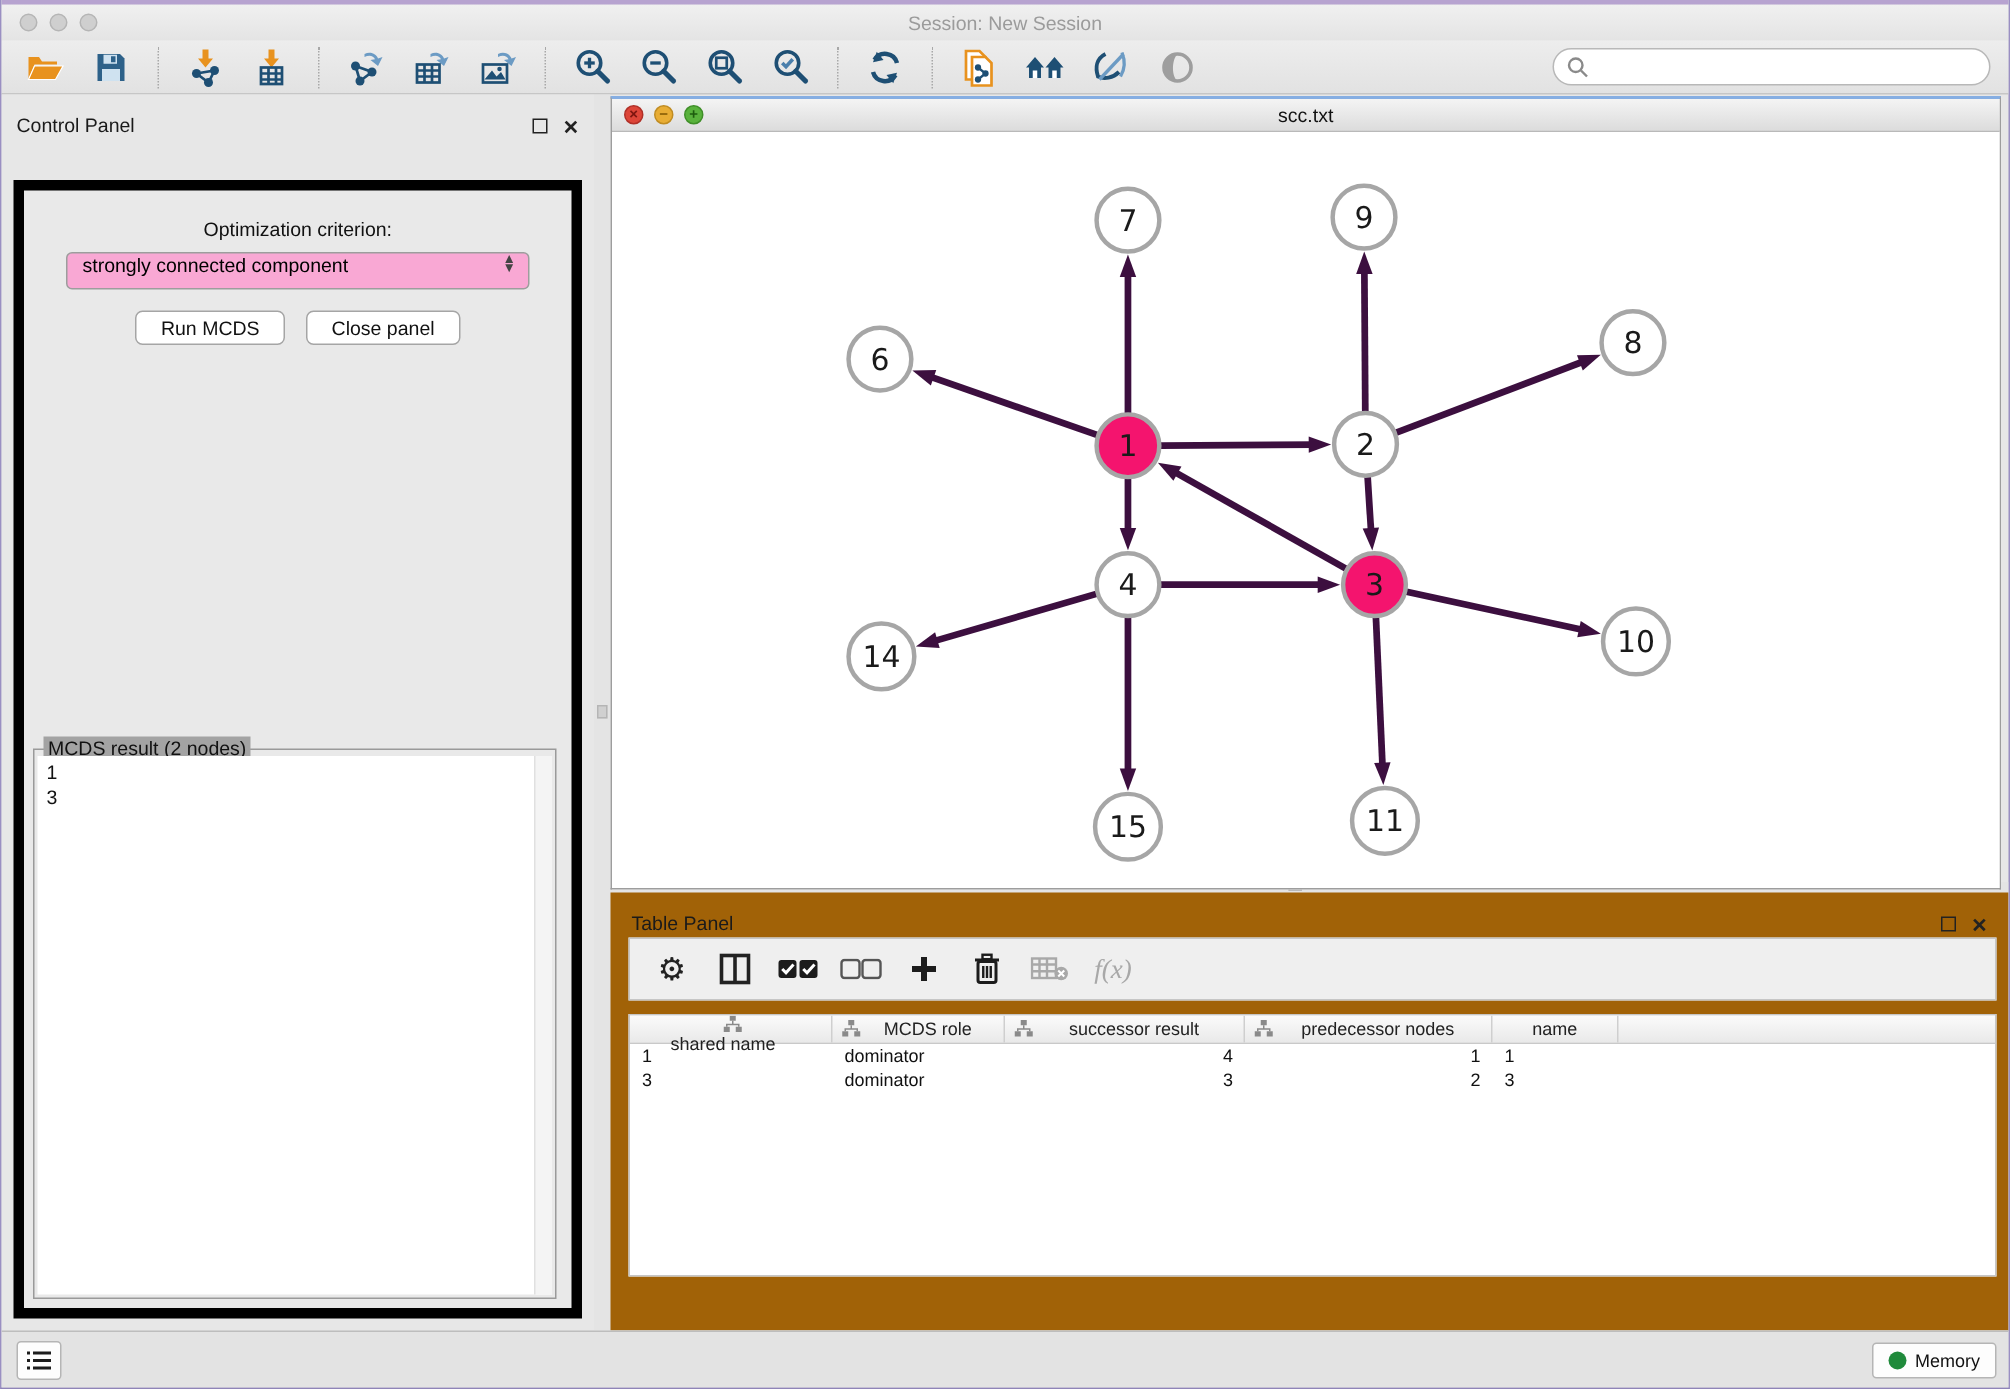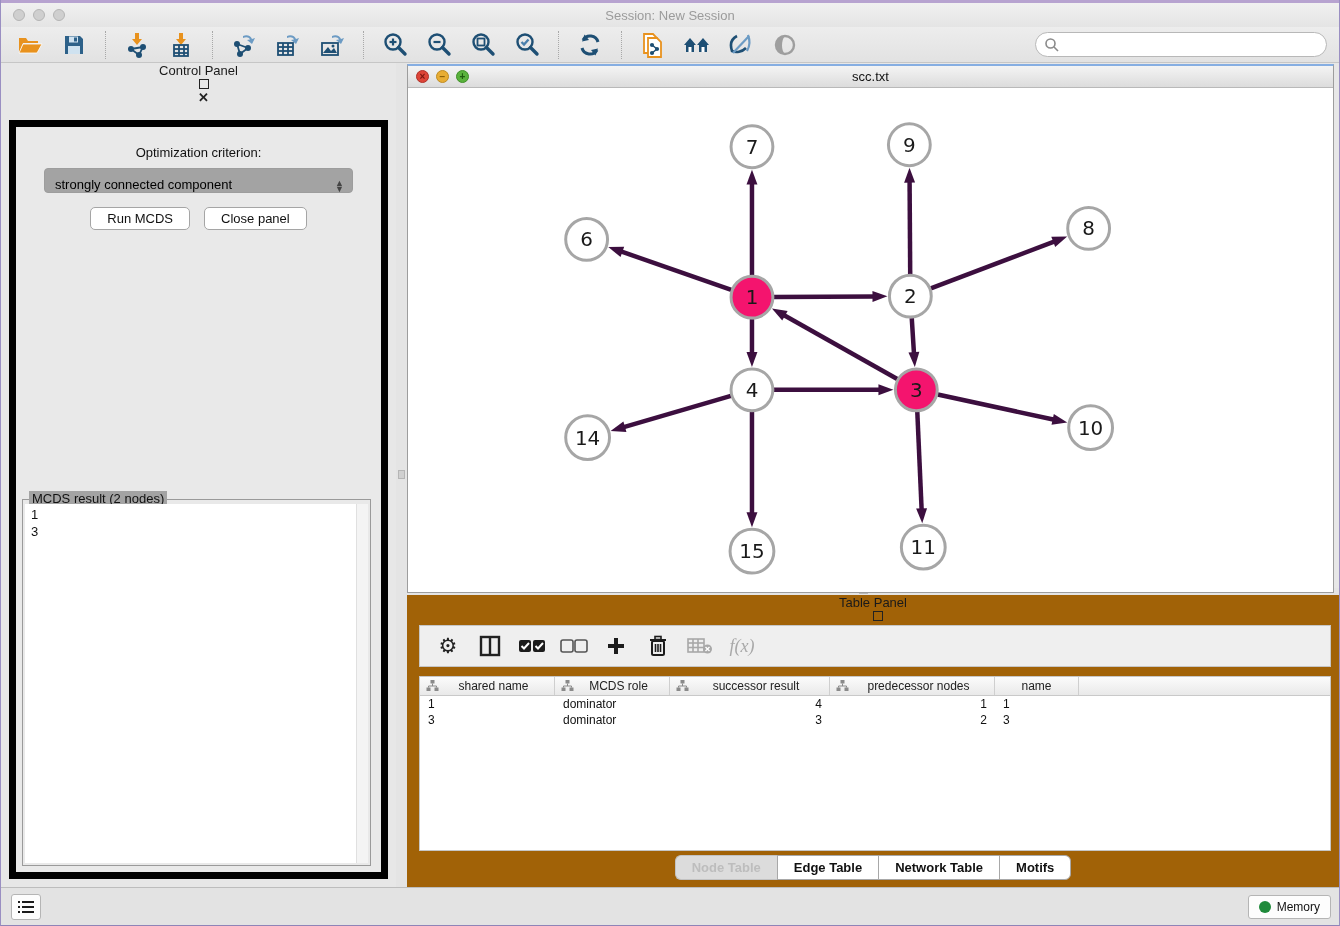--- a/index.html
+++ b/index.html
@@ -26,36 +26,36 @@
     background:linear-gradient(#ededed,#e2e2e2); border-bottom:1px solid #c6c6c6;
     display:flex; align-items:center; padding-left:12px; gap:10px; }
   .tbtn { width:34px; height:30px; display:flex; align-items:center; justify-content:center; cursor:pointer; }
   .tsep { width:1px; height:28px; border-left:1px dotted #a8a8a8; margin:0 4px; }
   #search-wrap { position:absolute; right:12px; top:5px; width:292px; height:25px;
     background:#fff; border:1px solid #b8b8b8; border-radius:13px;
     display:flex; align-items:center; padding-left:8px; }
   #search-wrap input { border:none; outline:none; flex:1; font-size:13px; background:transparent; }
   
   #control-panel { position:absolute; left:0; top:63px; width:395px; bottom:38px; background:#e7e7e7; }
-  .panel-head { height:28px; display:flex; align-items:center; padding:0 10px;flex-direction:column; }
+  .panel-head { height:28px; display:flex; align-items:flex-end; padding:0 10px; }
   .panel-head .ptitle { font-size:13px; color:#1a1a1a; }
   .panel-head .spacer { flex:1; }
   .winbtn { font-size:13px; color:#222; margin-left:10px; cursor:pointer; line-height:1; }
   .float-box { width:10px; height:10px; border:1.5px solid #222; display:inline-block; }
   #cp-tabs { display:flex; justify-content:center; margin-top:4px; }
   .cp-tab { font-size:13px; font-weight:bold; padding:3px 14px; background:#fff;
     border:1px solid #aaa; border-right:none; color:#111; cursor:pointer; }
   .cp-tab:first-child { border-radius:5px 0 0 5px; }
   .cp-tab:last-child { border-right:1px solid #b5b5b5; border-radius:0 5px 5px 0; }
   .cp-tab.active { background:#e3e3e3; color:#b0b0b0; border-color:#c0c0c0; }
   #cp-body { position:absolute; left:8px; right:8px; top:57px; bottom:8px;
     border:7px solid #000000; background:#e9e9e9; }
   #crit-label { text-align:center; margin-top:18px; font-size:13px; color:#111; }
-  #crit-select { position:relative; margin:8px 28px 4px 28px; height:25px; background:#a3a3a3;
-    border:1px solid #9d9d9d; border-radius:4px; display:flex; align-items:flex-end;
+  #crit-select { position:relative; margin:8px 28px 4px 28px; height:25px; background:#f9a8d4;
+    border:1px solid #9d9d9d; border-radius:4px; display:flex; align-items:flex-start;
     padding-left:10px; font-size:13px; cursor:pointer; }
   .updown { position:absolute; right:8px; display:flex; flex-direction:column; line-height:6px;
     font-size:9px; color:#444; }
   #cp-buttons { display:flex; justify-content:center; gap:14px; margin-top:14px; }
   .cp-btn { background:#fff; border:1px solid #a5a5a5; border-radius:5px; font-size:13px;
     padding:3px 16px; cursor:pointer; color:#111; }
   #mcds-fieldset { position:absolute; left:6px; right:10px; top:372px; bottom:6px;
     border:1px solid #9a9a9a; }
   #mcds-legend { position:absolute; top:-9px; left:6px; background:#a3a3a3; padding:0 3px;
     font-size:13px; color:#111; }
@@ -442,21 +442,21 @@
           <circle cx="20.5" cy="12" r="4.5" fill="#a8a8a8"></circle>
           <path d="M18.5 10 l4 4 M22.5 10 l-4 4" stroke="#fff" stroke-width="1.4"></path>
         </svg>
     </div>
     <div class="tp-icon">
         <span class="fx">f(x)</span>
       </div>
   </div>
   <div id="tbl">
     <div id="tbl-header">
-        <div class="th" style="width: 135px;">
+        <div class="th" style="width: 135px; flex-direction: column;">
           <span class="th-ico">
             <svg width="13" height="12" viewBox="0 0 13 12">
               <g fill="#8a8a8a">
                 <rect x="4.5" y="0" width="4" height="3.5"></rect>
                 <rect x="0.5" y="7.5" width="4" height="3.5"></rect>
                 <rect x="8.5" y="7.5" width="4" height="3.5"></rect>
               </g>
               <path d="M6.5 3.5 V6 M2.5 7.5 V6 H10.5 V7.5" stroke="#8a8a8a" stroke-width="1" fill="none"></path>
             </svg>
           </span>
@@ -516,26 +516,20 @@
         </div>
         <div class="tr">
           <div class="td" style="width: 135px; text-align: left;">3</div>
           <div class="td" style="width: 115px; text-align: left;">dominator</div>
           <div class="td" style="width: 160px; text-align: right;">3</div>
           <div class="td" style="width: 165px; text-align: right;">2</div>
           <div class="td" style="width: 84px; text-align: left;">3</div>
         </div>
       </div>
   </div>
-  <div id="bottom-tabs">
-      <div class="bt-tab active">Node Table</div>
-      <div class="bt-tab">Edge Table</div>
-      <div class="bt-tab">Network Table</div>
-      <div class="bt-tab">Motifs</div>
-    </div>
 </div>
 
 <div id="statusbar">
   <div id="taskmgr-btn">
     <svg width="18" height="14" viewBox="0 0 18 14">
         <g stroke="#1c1c1c" stroke-width="2">
           <line x1="1" y1="2" x2="3" y2="2"></line>
           <line x1="5" y1="2" x2="17" y2="2"></line>
           <line x1="1" y1="7" x2="3" y2="7"></line>
           <line x1="5" y1="7" x2="17" y2="7"></line>

